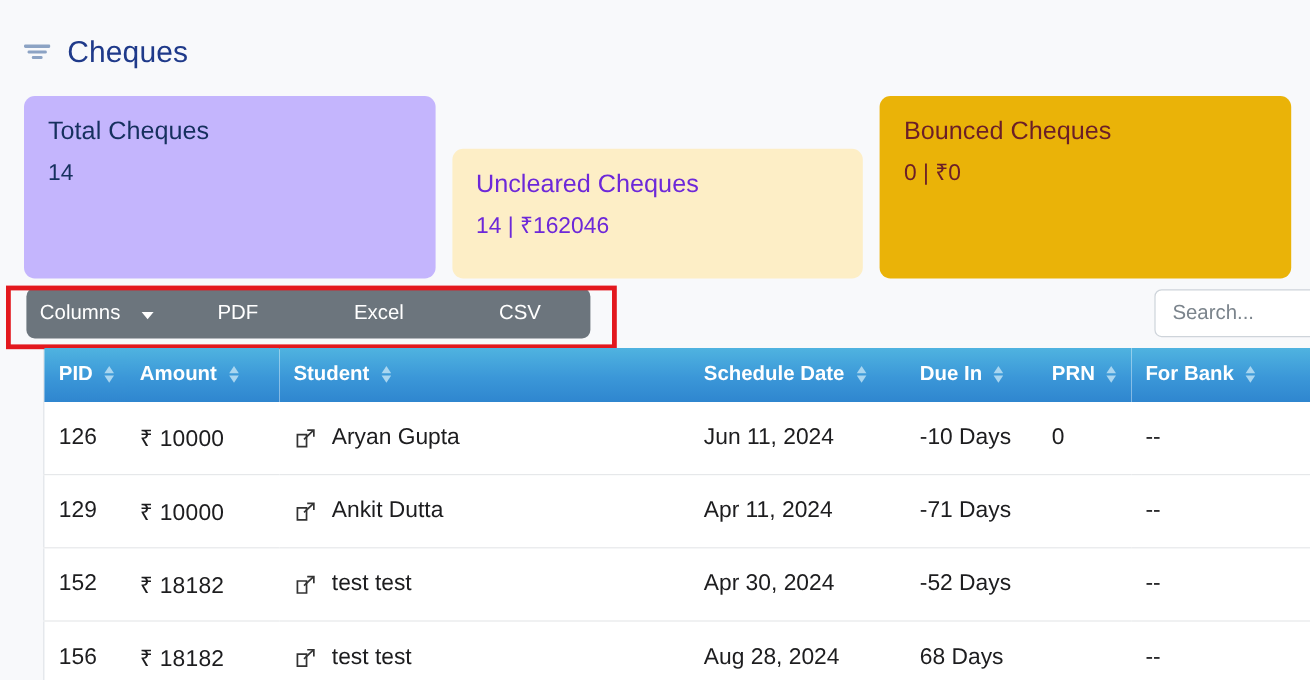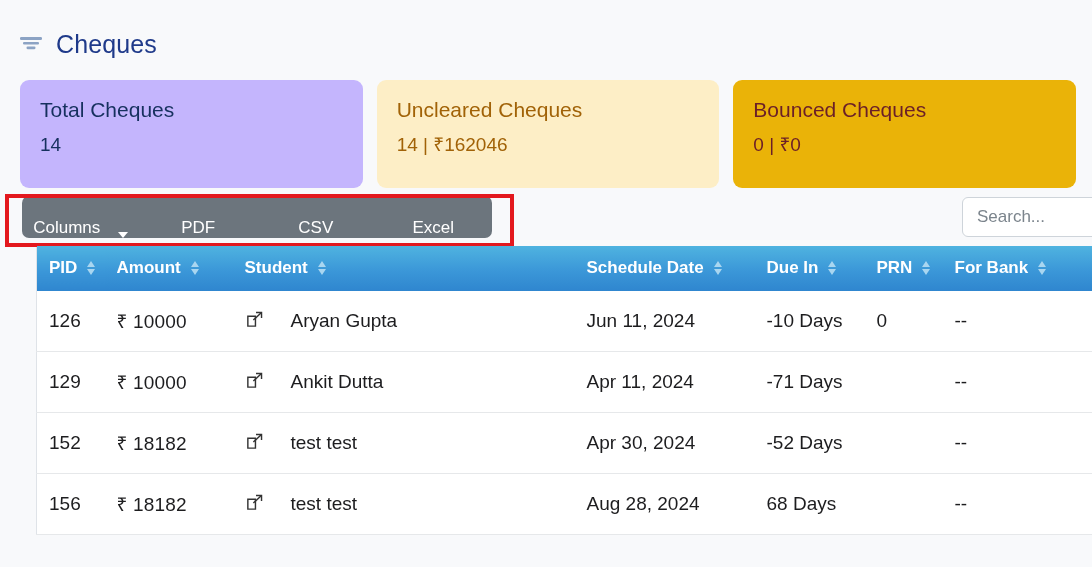--- a/index.html
+++ b/index.html
@@ -37,21 +37,21 @@
   }
   .stat-card {
     flex: 1 1 0;
     border-radius: 9px;
     padding: 16px 20px 18px 20px;
     min-height: 108px;
   }
   .stat-title { font-size: 21px; font-weight: 400; line-height: 1.35; }
   .stat-value { font-size: 19px; font-weight: 400; margin-top: 10px; line-height: 1.2; }
   .card-total    { background: #c4b5fd; color: #16305e; }
-  .card-uncleared{ background: #fdeec6; color: #a16207; }
+  .card-uncleared{ background: #fdeec6; color: #6d28d9; margin-top: 44px; }
   .card-bounced  { background: #eab308; color: #6b1f28; }
 
   
   #toolbar-row {
     position: relative;
     height: 58px;
     padding: 0 16px 0 20px;
     display: flex;
     align-items: center;
     justify-content: space-between;
@@ -75,21 +75,21 @@
     width: 470px;
   }
   .tb-btn {
     flex: 1 1 0;
     background: transparent;
     border: 0;
     color: #fff;
     font-family: "Liberation Sans", sans-serif;
     font-size: 17px;
     display: flex;
-    align-items: flex-end;
+    align-items: center;
     justify-content: center;
     gap: 18px;
     cursor: pointer;
     padding: 0;
     white-space: nowrap;
   }
   .caret {
     width: 0; height: 0;
     border-left: 5px solid transparent;
     border-right: 5px solid transparent;
@@ -148,21 +148,21 @@
     white-space: nowrap;
     background: #fff;
   }
   .c-pid  { width: 68px; }
   .c-amt  { width: 128px; }
   .c-stu  { width: 342px; }
   .c-date { width: 180px; }
   .c-due  { width: 110px; }
   .c-prn  { width: 78px; }
   .c-bank { width: 204px; }
-  .cell-student { display: flex; align-items: flex-start; gap: 27px; }
+  .cell-student { display: flex; align-items: center; gap: 13px; }
   .ext-icon { width: 19px; height: 19px; flex: 0 0 auto; display: block; cursor: pointer; }
   .due-neg { color: #e04152; }
   .due-pos { color: #2e8b57; }
   .amt-cell { letter-spacing: .2px; }
 </style>
 </head>
 <body>
 
 <div id="page-header">
   <svg id="filter-icon" viewBox="0 0 22 18">
@@ -188,22 +188,22 @@
   </div>
 </div>
 
 <div id="toolbar-row">
   <div id="btn-group">
     <button class="tb-btn">
       <span>Columns</span>
       <span class="caret"></span>
     </button>
     <button class="tb-btn">PDF</button>
+    <button class="tb-btn">Excel</button>
     <button class="tb-btn">CSV</button>
-    <button class="tb-btn">Excel</button>
   </div>
   <div id="toolbar-highlight"></div>
   <div id="search-wrap">
     <input id="search-input" type="text" placeholder="Search..." style="">
   </div>
 </div>
 
 <div id="table-wrap">
   <table id="cheques-table">
     <colgroup>

